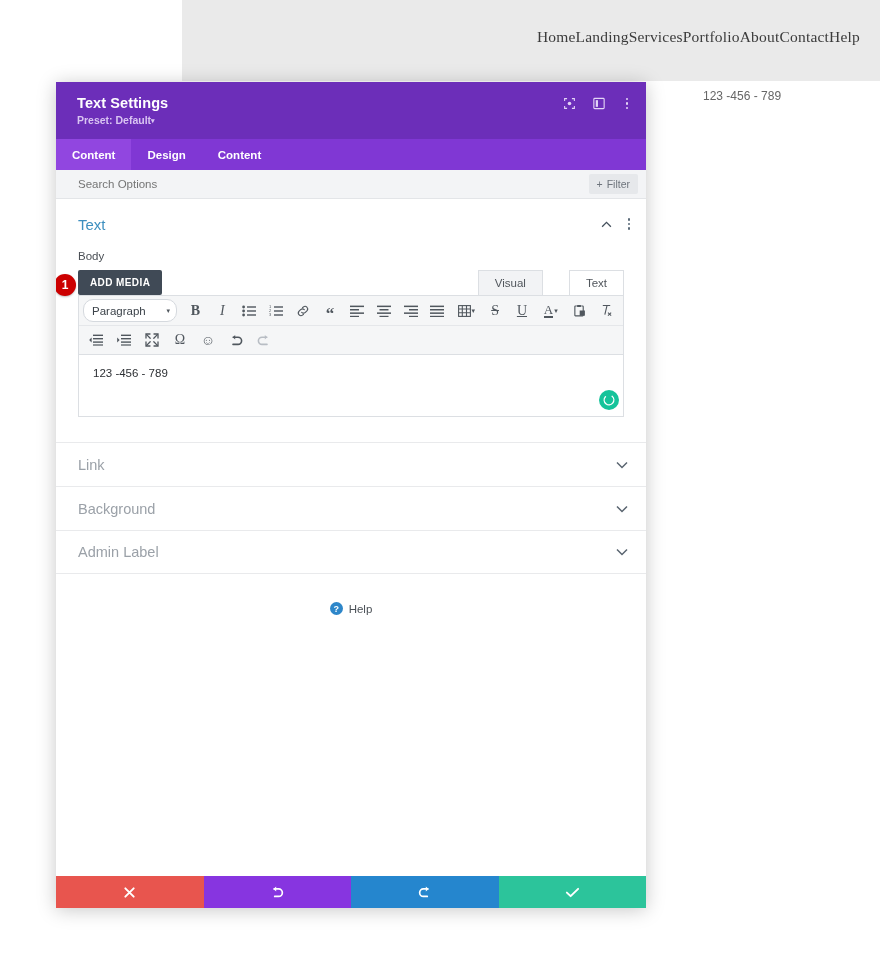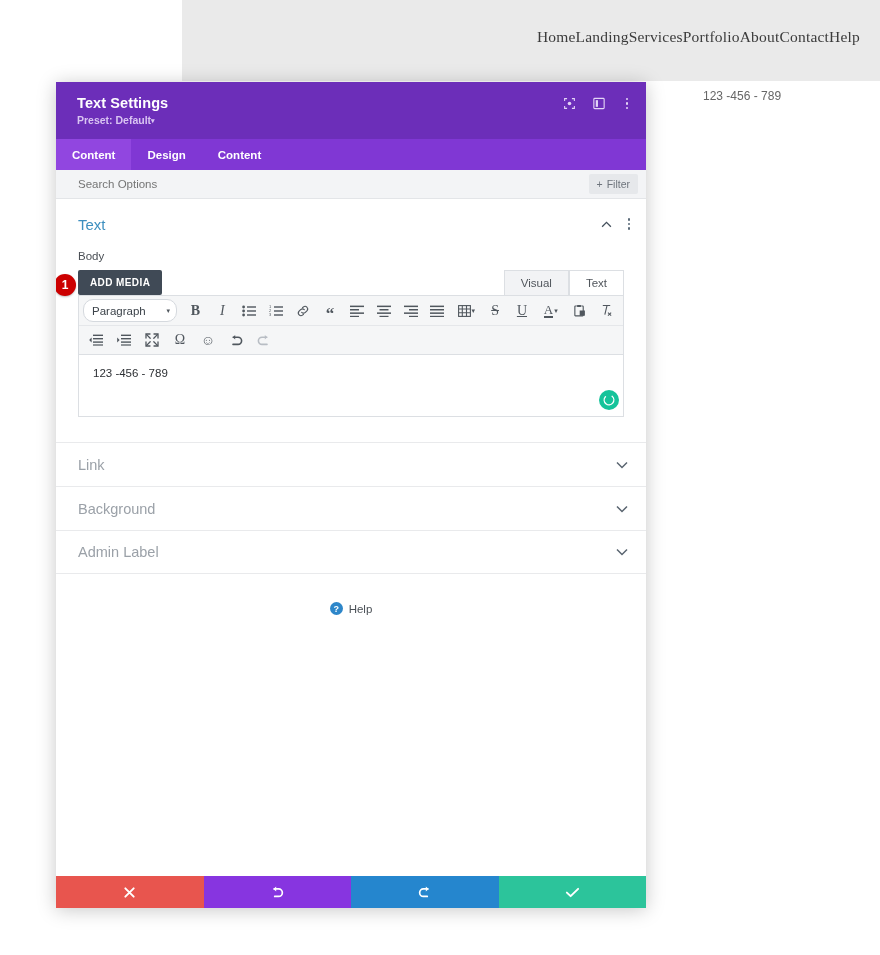--- a/index.html
+++ b/index.html
@@ -75,21 +75,21 @@
 
   .editor-wrap { margin: 8px 22px 0 22px; position: relative; }
   .addmedia-row { display: flex; align-items: flex-end; }
   .add-media {
     background: #404a56; color: #fff; font-size: 10px; font-weight: bold;
     letter-spacing: .4px; padding: 7px 12px; border-radius: 2px; cursor: pointer;
   }
   .vt-tabs { margin-left: auto; display: flex; align-items: flex-end; }
   .vt-tab {
     font-size: 11.5px; color: #51565c; padding: 6px 16px; cursor: pointer;
-    border: 1px solid #dcdfe3; border-bottom: none; background: #f5f6f7;
+    border: 1px solid #dcdfe3; border-bottom: none; background: #f5f6f7; margin-left: 26px;
   }
   .vt-tab.active { background: #f2f3f5; border-color: #dcdfe3; }
   .vt-tab.inactive { background: #ffffff; }
 
   .tb {
     border: 1px solid #dcdfe3; background: #f5f6f7;
   }
   .tb-row { display: flex; align-items: center; padding: 3px 4px; gap: 2px; flex-wrap: nowrap; }
   .tb-row.row2 { border-top: 1px solid #e5e7ea; }
   .tb-btn {

